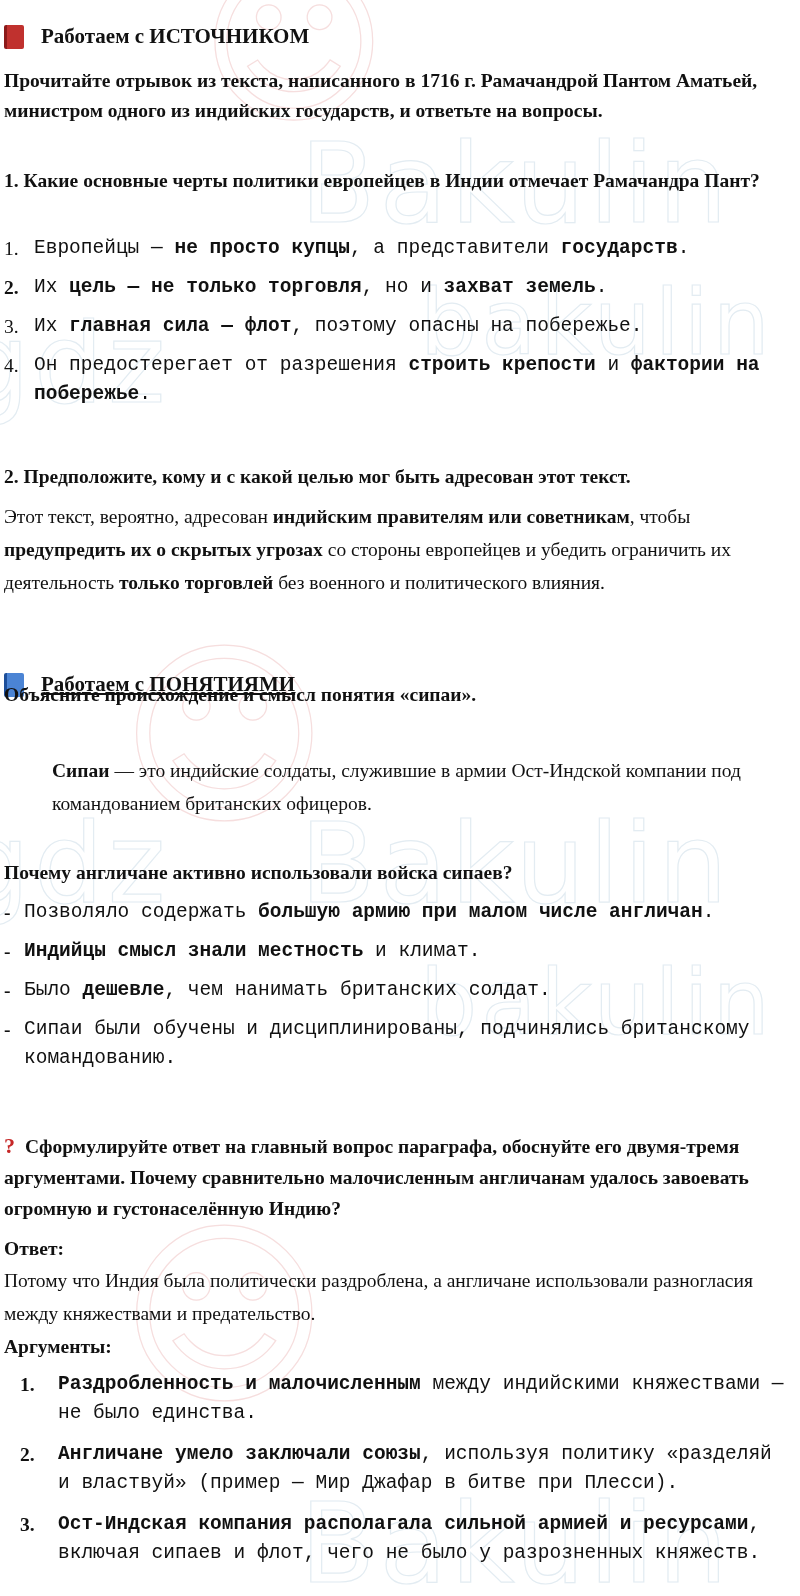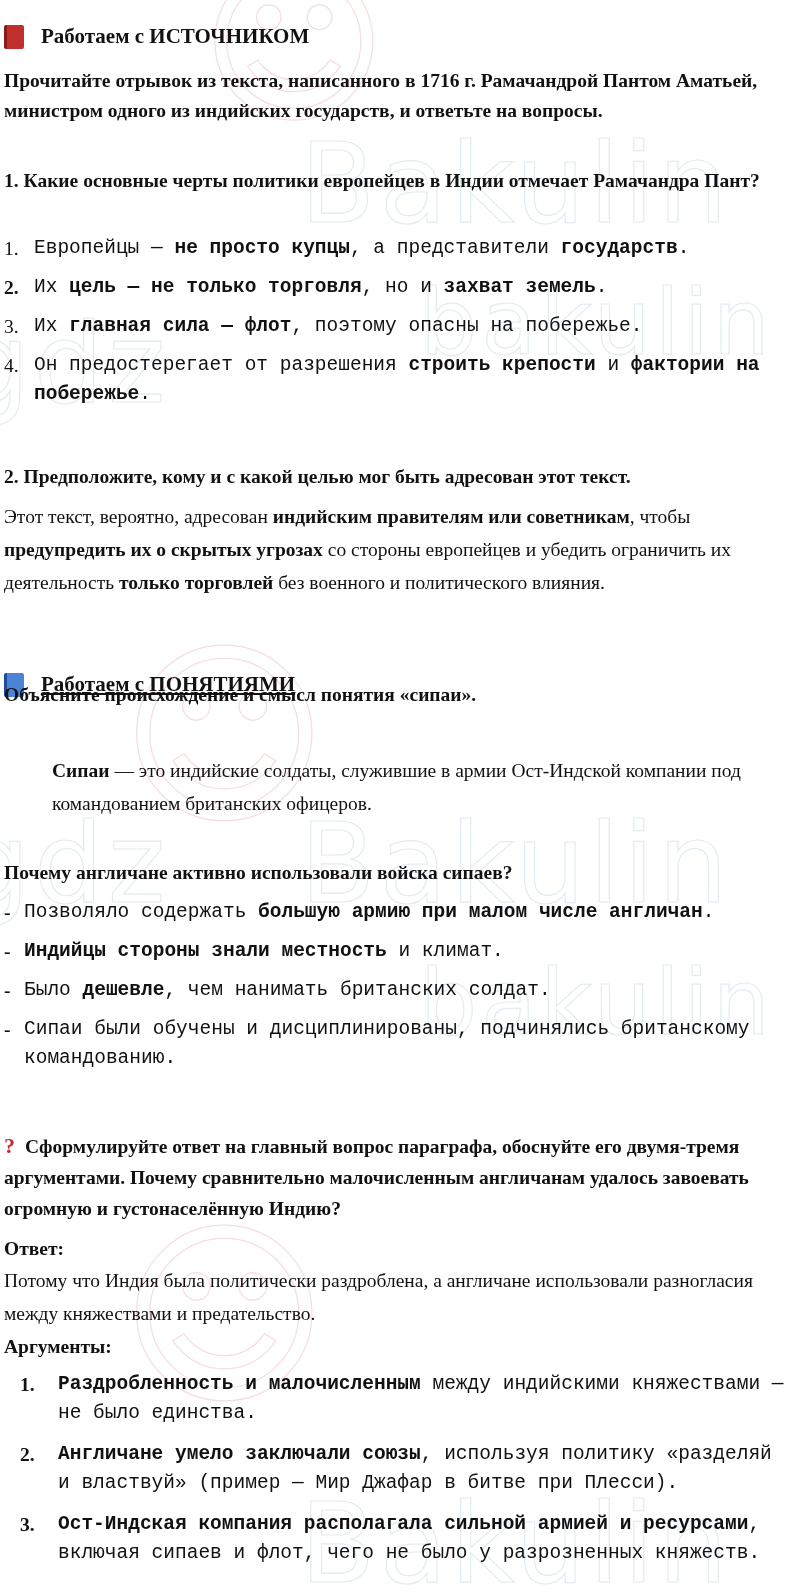--- a/index.html
+++ b/index.html
@@ -127,21 +127,21 @@
 
   <div class="block q" style="top:858px;">Почему англичане активно использовали войска сипаев?</div>
 
   <ul class="block list" style="top:898px;" id="bullets">
       <li style="padding-left: 20px; margin-bottom: 10px;">
         <span class="dash">-</span>
         <span class="content"><span>Позволяло содержать </span><span class="bold">большую армию при малом числе англичан</span><span>.</span></span>
       </li>
       <li style="padding-left: 20px; margin-bottom: 10px;">
         <span class="dash">-</span>
-        <span class="content"><span class="bold">Индийцы стороны знали местность</span><span> и климат.</span></span>
+        <span class="content"><span class="bold">Индийцы смысл знали местность</span><span> и климат.</span></span>
       </li>
       <li style="padding-left: 20px; margin-bottom: 10px;">
         <span class="dash">-</span>
         <span class="content"><span>Было </span><span class="bold">дешевле</span><span>, чем нанимать британских солдат.</span></span>
       </li>
       <li style="padding-left: 20px; margin-bottom: 10px;">
         <span class="dash">-</span>
         <span class="content"><span>Сипаи были обучены и дисциплинированы, подчинялись британскому командованию.</span></span>
       </li>
     </ul>

